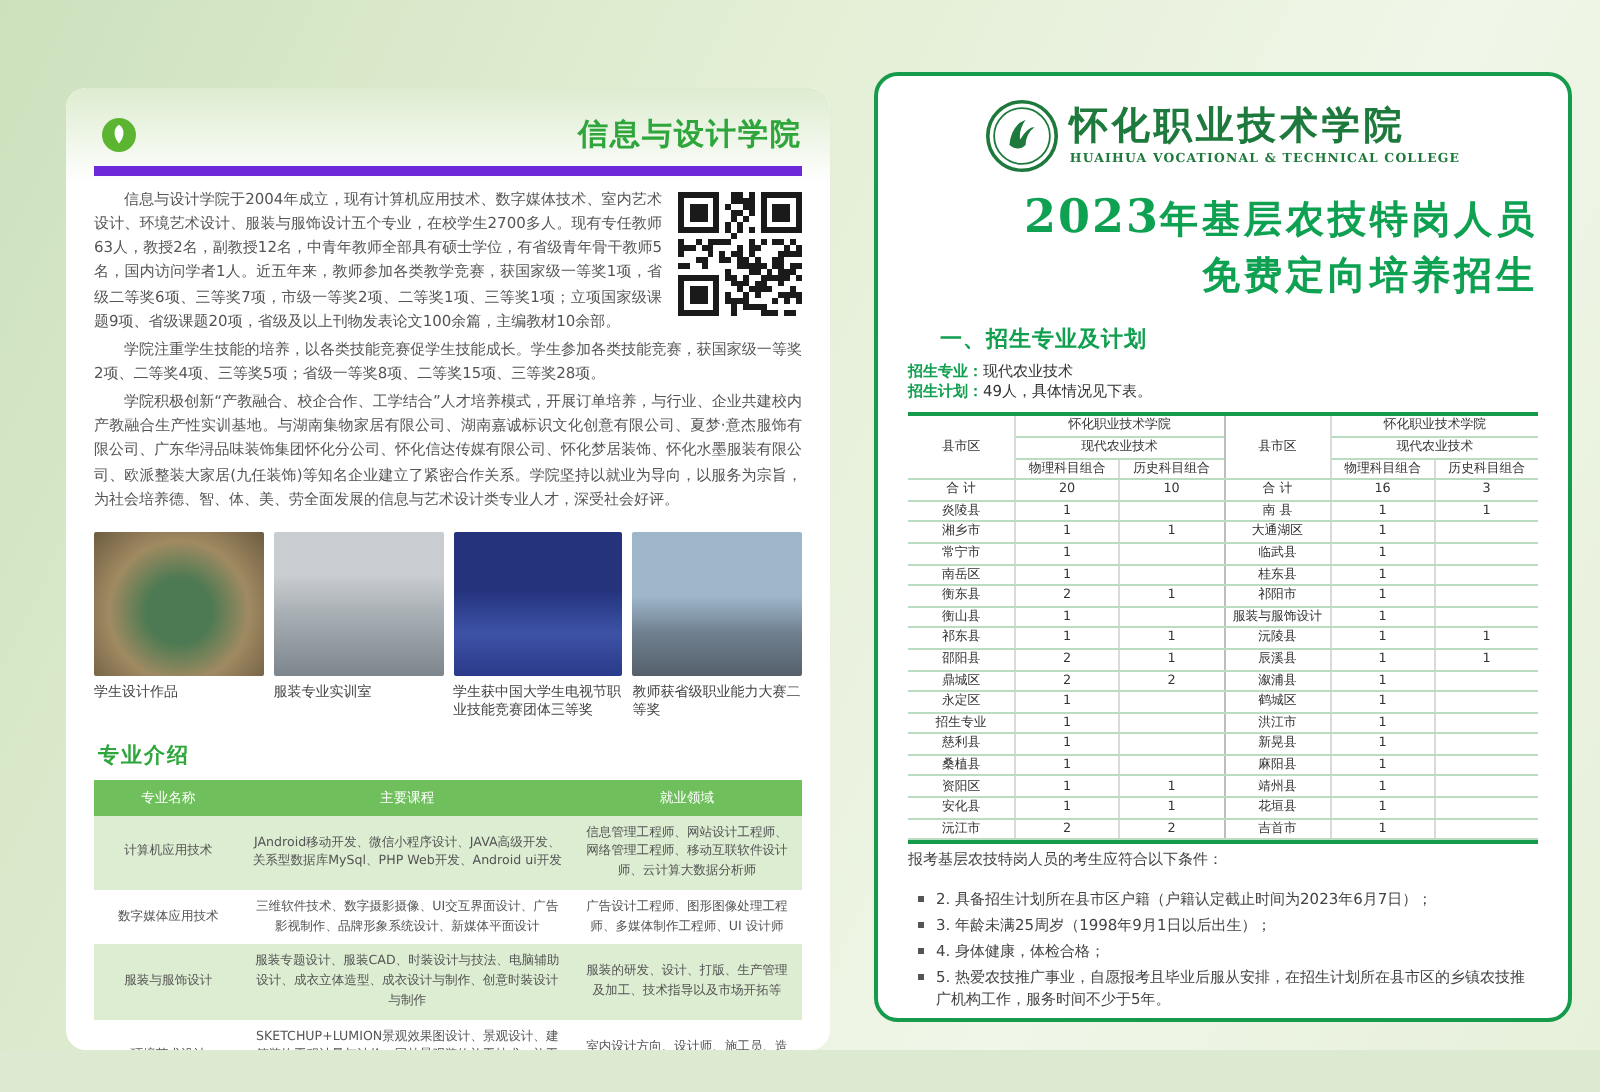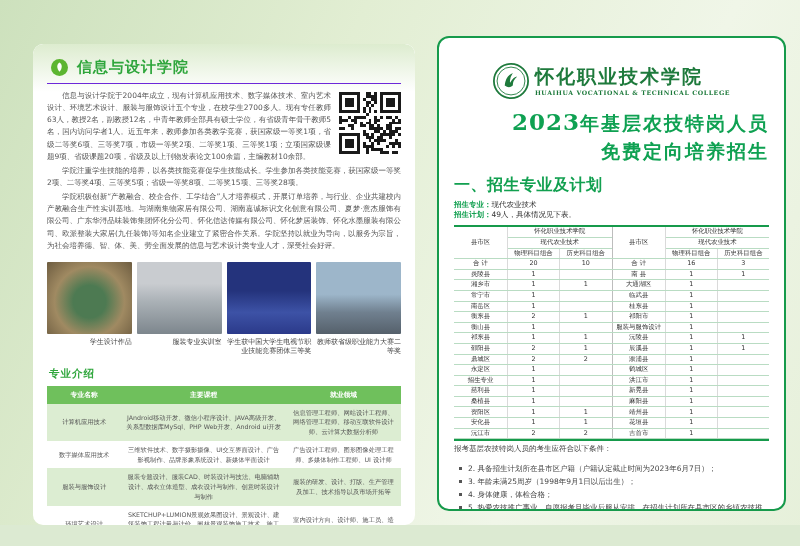--- a/index.html
+++ b/index.html
@@ -9,66 +9,66 @@
     background:linear-gradient(115deg,#cde1bd 0%,#e2eed3 35%,#f0f6e8 70%,#e6f0da 100%); }
 
   .bottom-band { position:absolute; left:0; bottom:0; width:800px; height:21px;
     background:#dcead2; }
 
   
   .left-card { position:absolute; left:33px; top:44px; width:382px; height:481px;
     background:#fff; border-radius:10px; padding:6px 14px 8px 14px; overflow:hidden; }
   .left-card .tint { position:absolute; left:0; top:0; right:0; height:48px;
     background:linear-gradient(180deg,#ddeccf,#ffffff); border-radius:10px 10px 0 0; }
-  .lc-head { position:relative; display:flex; align-items:center; gap:9px;
-    padding:8px 0 6px 4px; border-bottom:1px solid #6d28d9; }
+  .lc-head { position:relative; display:flex; align-items:center; gap:24px;
+    padding:8px 0 6px 4px; border-bottom:5px solid #6d28d9;justify-content:space-between; }
   .lc-head .leaf { width:17px; height:17px; flex:0 0 17px; }
   .lc-title { font-size:15px; font-weight:bold; color:#2fa63c; letter-spacing:1px; }
 
   .lc-body { position:relative; margin-top:6px; }
   .para { font-size:7.5px; line-height:1.62; color:#555; text-align:justify;
     text-indent:2em; margin-bottom:2px; }
   .qr { float:right; width:62px; height:62px; margin:2px 0 4px 8px; background:#fff; }
 
   .photos { display:flex; gap:5px; margin-top:10px; }
   .photo-wrap { flex:1 1 0; }
   .photo { height:72px; border-radius:1px; }
   .ph1 { background:radial-gradient(circle at 50% 55%,#4d7a52 0 28%,#a08a62 60%,#6d5c40 100%); }
   .ph2 { background:linear-gradient(180deg,#c9ccd0 0 30%,#aab1b6 55%,#7d868d 100%); }
   .ph3 { background:linear-gradient(180deg,#9db6ca 0 45%,#70808f 70%,#55606b 100%); }
   .ph4 { background:linear-gradient(180deg,#24337c 0 40%,#3d52a6 70%,#2b3a8a 100%); }
-  .caption { font-size:7px; color:#444; text-align:right; margin-top:4px; line-height:1.35; }
+  .caption { font-size:7px; color:#444; text-align:left; margin-top:4px; line-height:1.35; }
 
   .majors-title { font-size:10.5px; font-weight:bold; color:#2fa63c;
     margin:10px 0 5px 2px; letter-spacing:1px; }
   table.majors { width:100%; border-collapse:collapse; table-layout:fixed;
     font-size:6.3px; color:#555; }
-  table.majors th { background:#6fc05c; color:#fff; font-size:6.8px; font-weight:bold;
+  table.majors th { background:#6fc05c; color:#fff; font-size:6.8px; font-weight:normal;
     padding:4px 2px; }
   table.majors td { padding:4px 5px; text-align:center; line-height:1.55;
     vertical-align:middle; }
   table.majors col.c1 { width:21%; } table.majors col.c2 { width:46.5%; }
   table.majors tbody tr:nth-child(odd) { background:#dcedd2; }
 
   
   .right-card { position:absolute; left:437px; top:36px; width:349px; height:475px;
     background:#fff; border:2px solid #169a4b; border-radius:12px;
-    padding:25px 15px 8px 15px; overflow:hidden; }
+    padding:12px 15px 8px 15px; overflow:hidden; }
   .logo-row { display:flex; align-items:center; justify-content:center; gap:6px; }
   .logo { width:36px; height:36px; flex:0 0 36px; }
   .cname { font-family:"DejaVu Serif","Liberation Serif",serif; font-weight:bold;
     font-size:19px; color:#1e7a3c; letter-spacing:2px; line-height:1.1; }
   .cname-en { font-family:"DejaVu Serif","Liberation Serif",serif; font-size:6.2px;
     color:#1e7a3c; font-weight:bold; letter-spacing:0.6px; margin-top:2px; }
   .big-title { text-align:right; font-weight:bold; color:#0fa152;
     font-size:19px; letter-spacing:2px; line-height:1.45; margin-top:6px; }
   .big-title .year { font-family:"DejaVu Serif","Liberation Serif",serif;
     font-size:23px; letter-spacing:1px; }
 
-  .sec-head { font-size:16px; font-weight:bold; color:#12a050; margin:9px 0 4px 0;
+  .sec-head { font-size:11px; font-weight:bold; color:#12a050; margin:9px 0 4px 16px;
     letter-spacing:0.5px; }
   .plan-line { display:flex; font-size:7.5px; color:#333; margin-bottom:5px;flex-direction:column; }
   .plan-line .half { width:49%; }
   .plan-line b { color:#12a050; }
 
   .enroll { display:flex; border-top:2px solid #169a4b; border-bottom:2px solid #169a4b; }
   .enroll table { width:50%; border-collapse:collapse; table-layout:fixed;
     font-size:6.4px; color:#333; }
   .enroll th, .enroll td { border-bottom:1px solid #b9dcc3; border-right:1px solid #dadada;
     text-align:center; font-weight:normal; padding:1px 1px; height:10.6px; line-height:1.15; }

